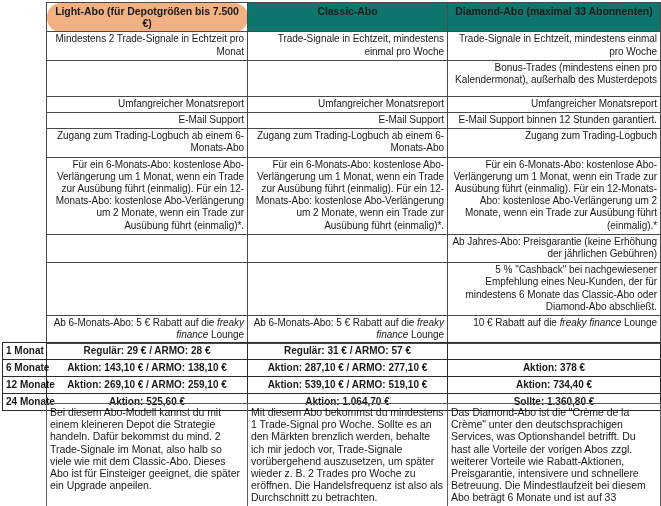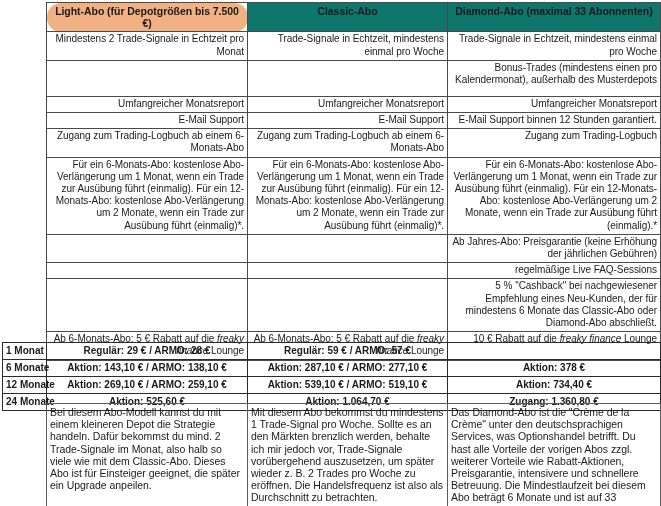--- a/index.html
+++ b/index.html
@@ -160,25 +160,20 @@
       <tr style="height:72px">
         <td>Für ein 6-Monats-Abo: kostenlose Abo-Verlängerung um 1 Monat, wenn ein Trade zur Ausübung führt (einmalig). Für ein 12-Monats-Abo: kostenlose Abo-Verlängerung um 2 Monate, wenn ein Trade zur Ausübung führt (einmalig)*.</td>
         <td>Für ein 6-Monats-Abo: kostenlose Abo-Verlängerung um 1 Monat, wenn ein Trade zur Ausübung führt (einmalig). Für ein 12-Monats-Abo: kostenlose Abo-Verlängerung um 2 Monate, wenn ein Trade zur Ausübung führt (einmalig)*.</td>
         <td>Für ein 6-Monats-Abo: kostenlose Abo-Verlängerung um 1 Monat, wenn ein Trade zur Ausübung führt (einmalig). Für ein 12-Monats-Abo: kostenlose Abo-Verlängerung um 2 Monate, wenn ein Trade zur Ausübung führt (einmalig).*</td>
       </tr>
       <tr style="height:24px">
         <td class="empty"></td>
         <td class="empty"></td>
         <td>Ab Jahres-Abo: Preisgarantie (keine Erhöhung der jährlichen Gebühren)</td>
       </tr>
-      <tr style="height:12px">
-        <td class="empty"></td>
-        <td class="empty"></td>
-        <td>regelmäßige Live FAQ-Sessions</td>
-      </tr>
       <tr style="height:48px">
         <td class="empty"></td>
         <td class="empty"></td>
         <td>5 % "Cashback" bei nachgewiesener Empfehlung eines Neu-Kunden, der für mindestens 6 Monate das Classic-Abo oder Diamond-Abo abschließt.</td>
       </tr>
       <tr style="height:24px">
         <td><span>Ab 6-Monats-Abo: 5 € Rabatt auf die </span><em>freaky finance</em><span> Lounge</span></td>
         <td><span>Ab 6-Monats-Abo: 5 € Rabatt auf die </span><em>freaky finance</em><span> Lounge</span></td>
         <td><span>10 € Rabatt auf die </span><em>freaky finance</em><span> Lounge</span></td>
       </tr>
@@ -189,40 +184,40 @@
     <colgroup>
       <col class="p0">
         <col class="p1">
         <col class="p2">
         <col class="p3">
     </colgroup>
     <tbody>
       <tr>
         <td class="label">1 Monat</td>
         <td>Regulär: 29 € / ARMO: 28 €</td>
-        <td>Regulär: 59 € / ARMO: 57 €</td>
+        <td>Regulär: 31 € / ARMO: 57 €</td>
         <td></td>
       </tr>
       <tr>
         <td class="label">6 Monate</td>
         <td>Aktion: 143,10 €  / ARMO: 138,10 €</td>
         <td>Aktion: 287,10 € / ARMO: 277,10 €</td>
         <td>Aktion: 378 €</td>
       </tr>
       <tr>
         <td class="label">12 Monate</td>
         <td>Aktion: 269,10 € / ARMO: 259,10 €</td>
         <td>Aktion: 539,10 € / ARMO: 519,10 €</td>
         <td>Aktion: 734,40 €</td>
       </tr>
       <tr>
         <td class="label">24 Monate</td>
         <td>Aktion: 525,60 €</td>
         <td>Aktion: 1.064,70 €</td>
-        <td>Zugang: 1.360,80 €</td>
+        <td>Sollte: 1.360,80 €</td>
       </tr>
     </tbody>
   </table>
 
   <table class="desc-table">
     <colgroup>
       <col class="d1">
         <col class="d2">
         <col class="d3">
     </colgroup>

